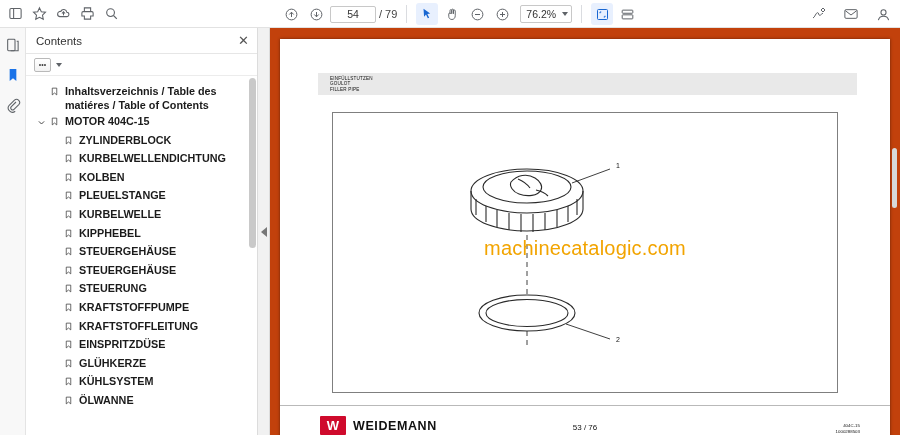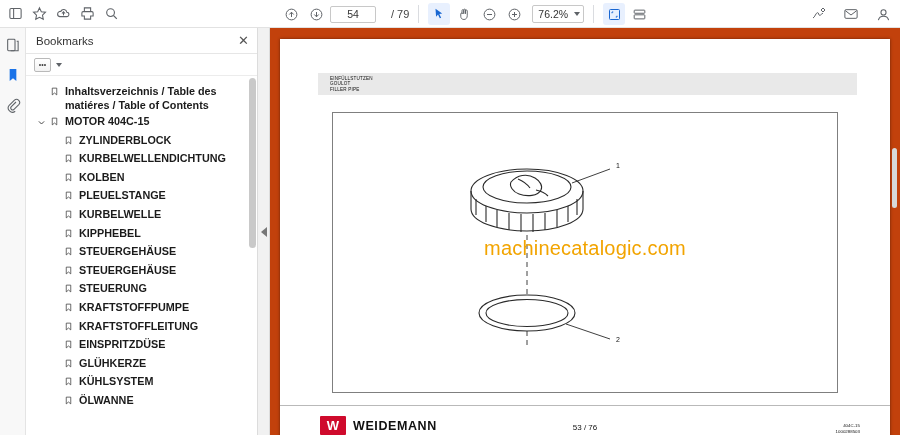--- a/index.html
+++ b/index.html
@@ -39,21 +39,21 @@
   .ticon.active { background: #e8f0fe; color: #1967d2; }
   .vsep { width: 1px; height: 18px; background: #dadce0; margin: 0 6px; }
 
   .pagebox {
     width: 46px; height: 17px;
     border: 1px solid #c8c8c8; border-radius: 2px;
     background: #fff;
     font-size: 10.5px; color: #333;
     display: flex; align-items: center; justify-content: center;
   }
-  .pagetotal { font-size: 11px; color: #444; margin-left: 12px; }
+  .pagetotal { font-size: 11px; color: #444; margin-left: 0; }
 
   .zoombox {
     margin-left: 4px;
     height: 18px;
     border: 1px solid #c8c8c8; border-radius: 2px;
     background: #fff;
     display: flex; align-items: center;
     padding: 0 3px 0 5px;
     font-size: 10.5px; color: #333;
     gap: 6px;
@@ -363,21 +363,21 @@
     </div>
     <div class="ricon" title="Attachments">
       <svg width="16" height="16" viewBox="0 0 24 24" fill="none" stroke="currentColor" stroke-width="1.6">
         <path d="M16.5 7.5l-7 7a2.8 2.8 0 0 0 4 4l7.2-7.2a4.6 4.6 0 0 0-6.5-6.5L6.3 12.4a6.4 6.4 0 0 0 9 9"></path>
       </svg>
     </div>
   </div>
 
   <div class="panel">
     <div class="panel-head">
-      <span class="panel-title">Bookmarks</span>
+      <span class="panel-title">Contents</span>
       <span class="close-x">✕</span>
     </div>
     <div class="panel-tools">
       <span class="opt-btn">
         <span class="dots">•••</span>
       </span>
       <span class="caret"></span>
     </div>
 
     <div class="tree" id="tree">

